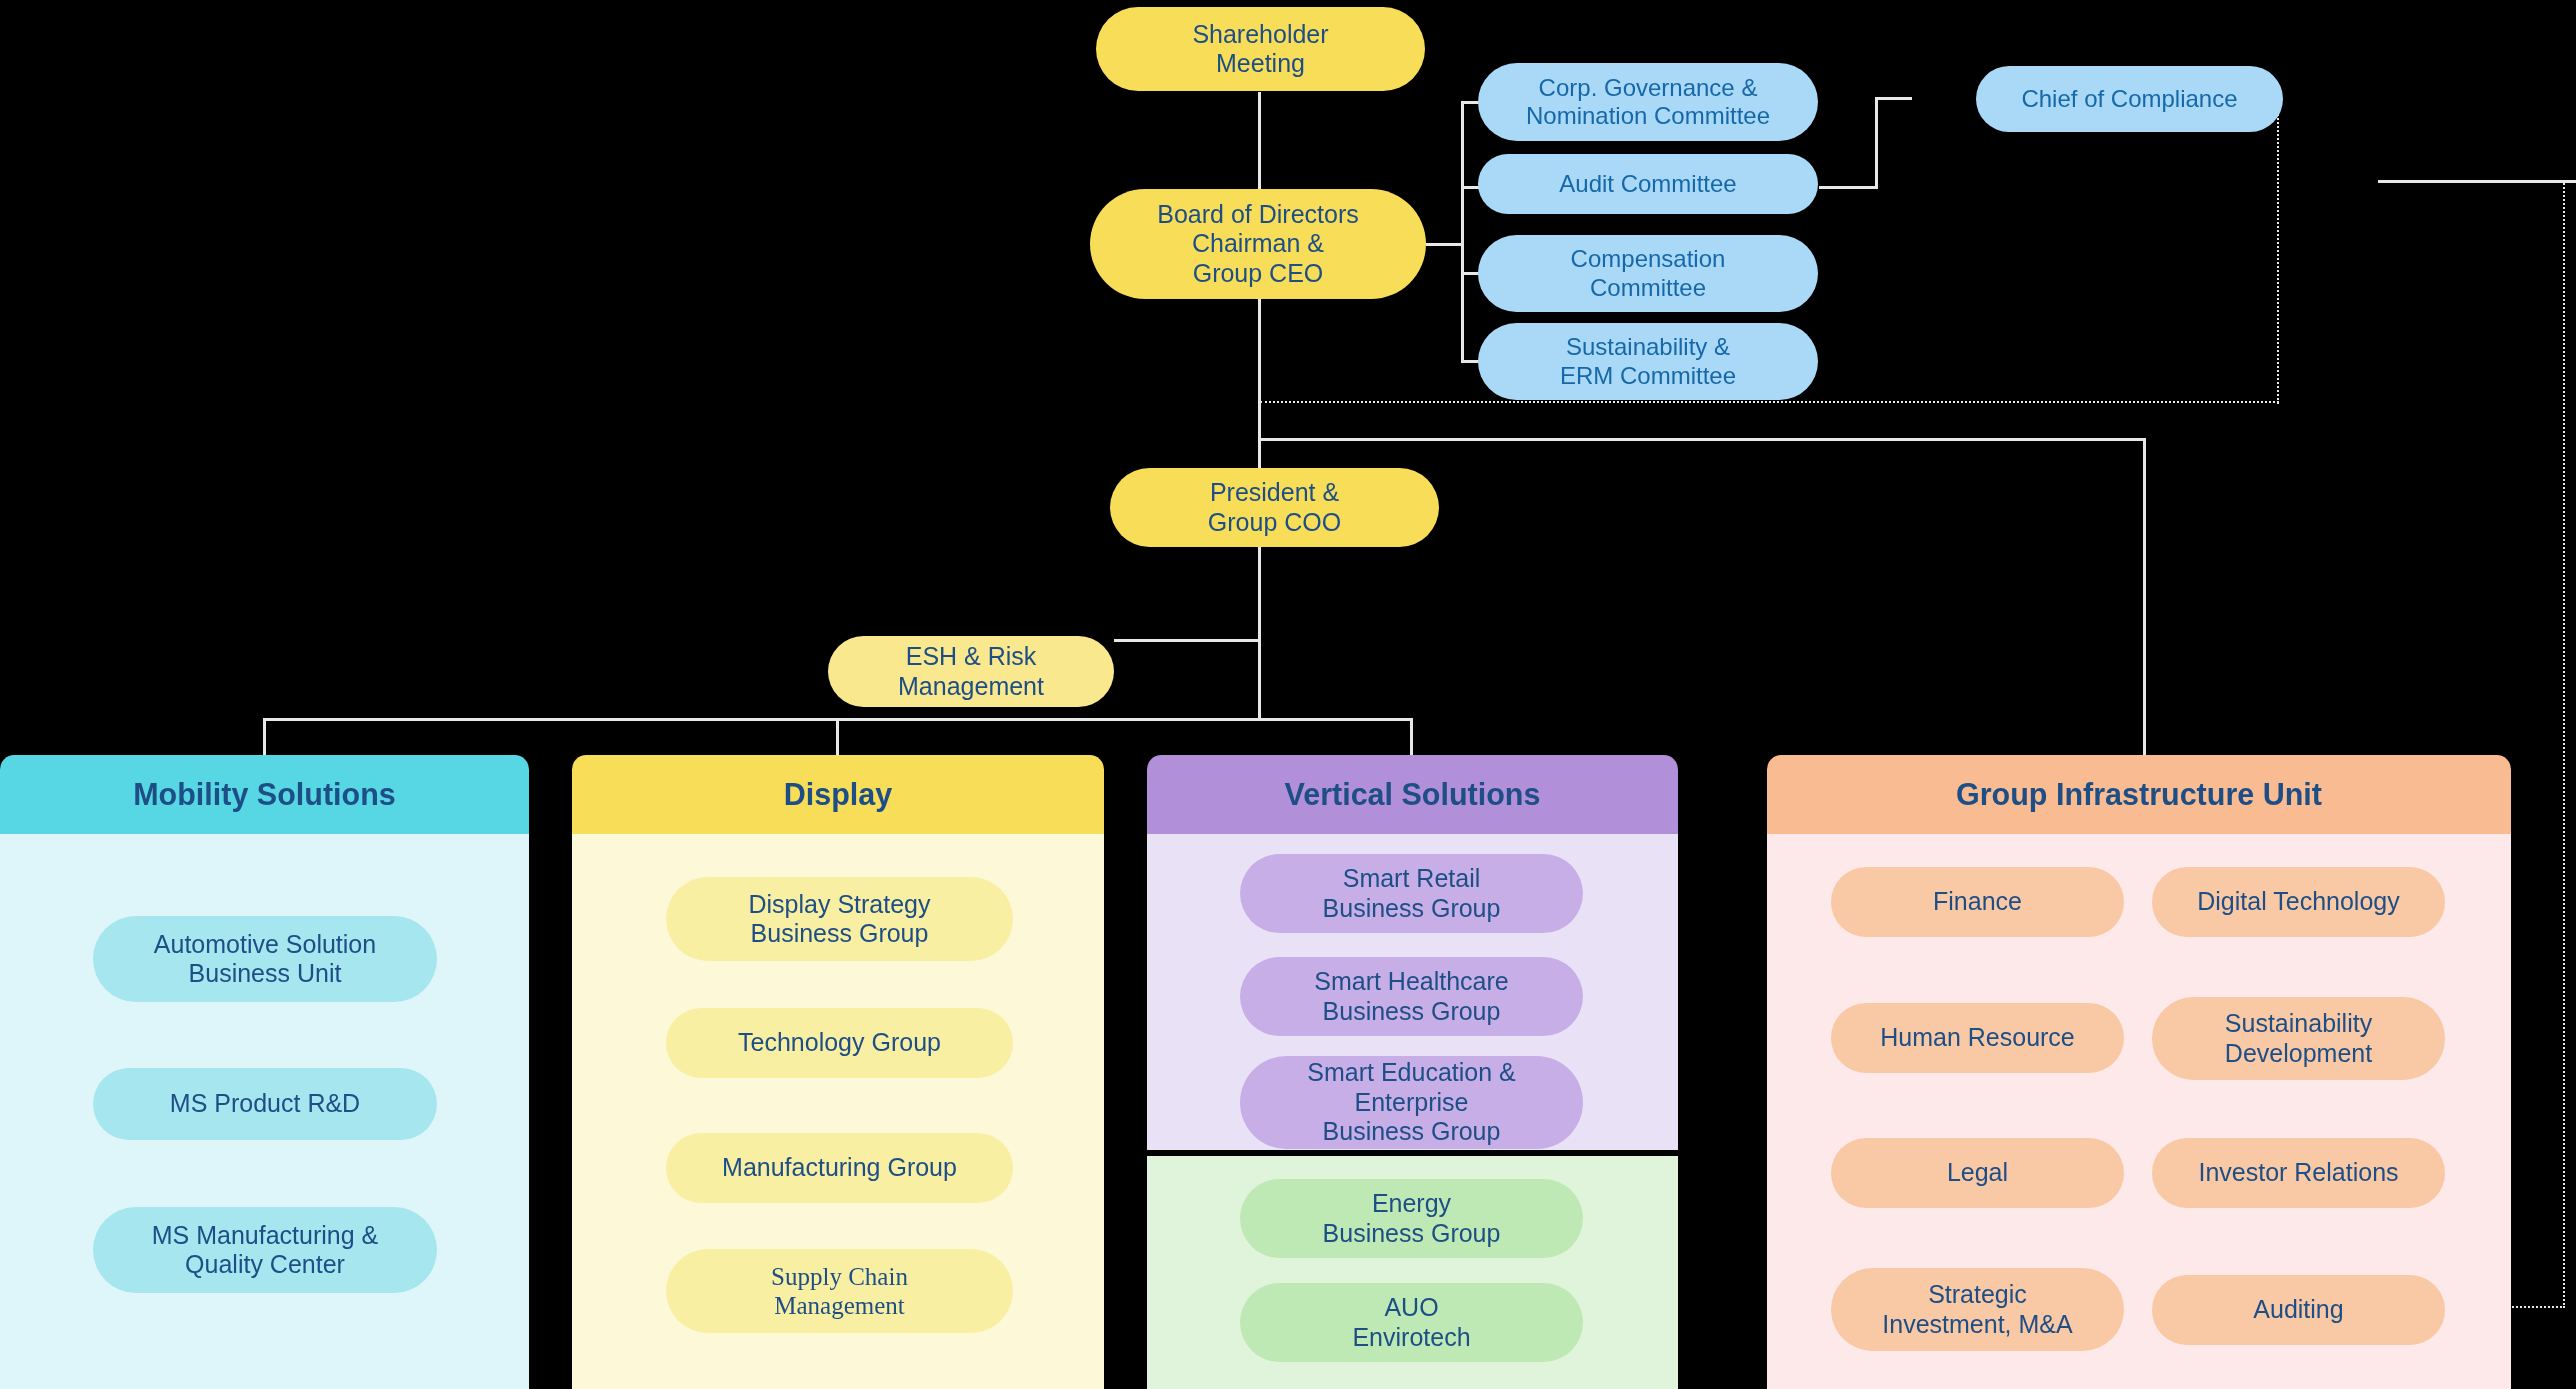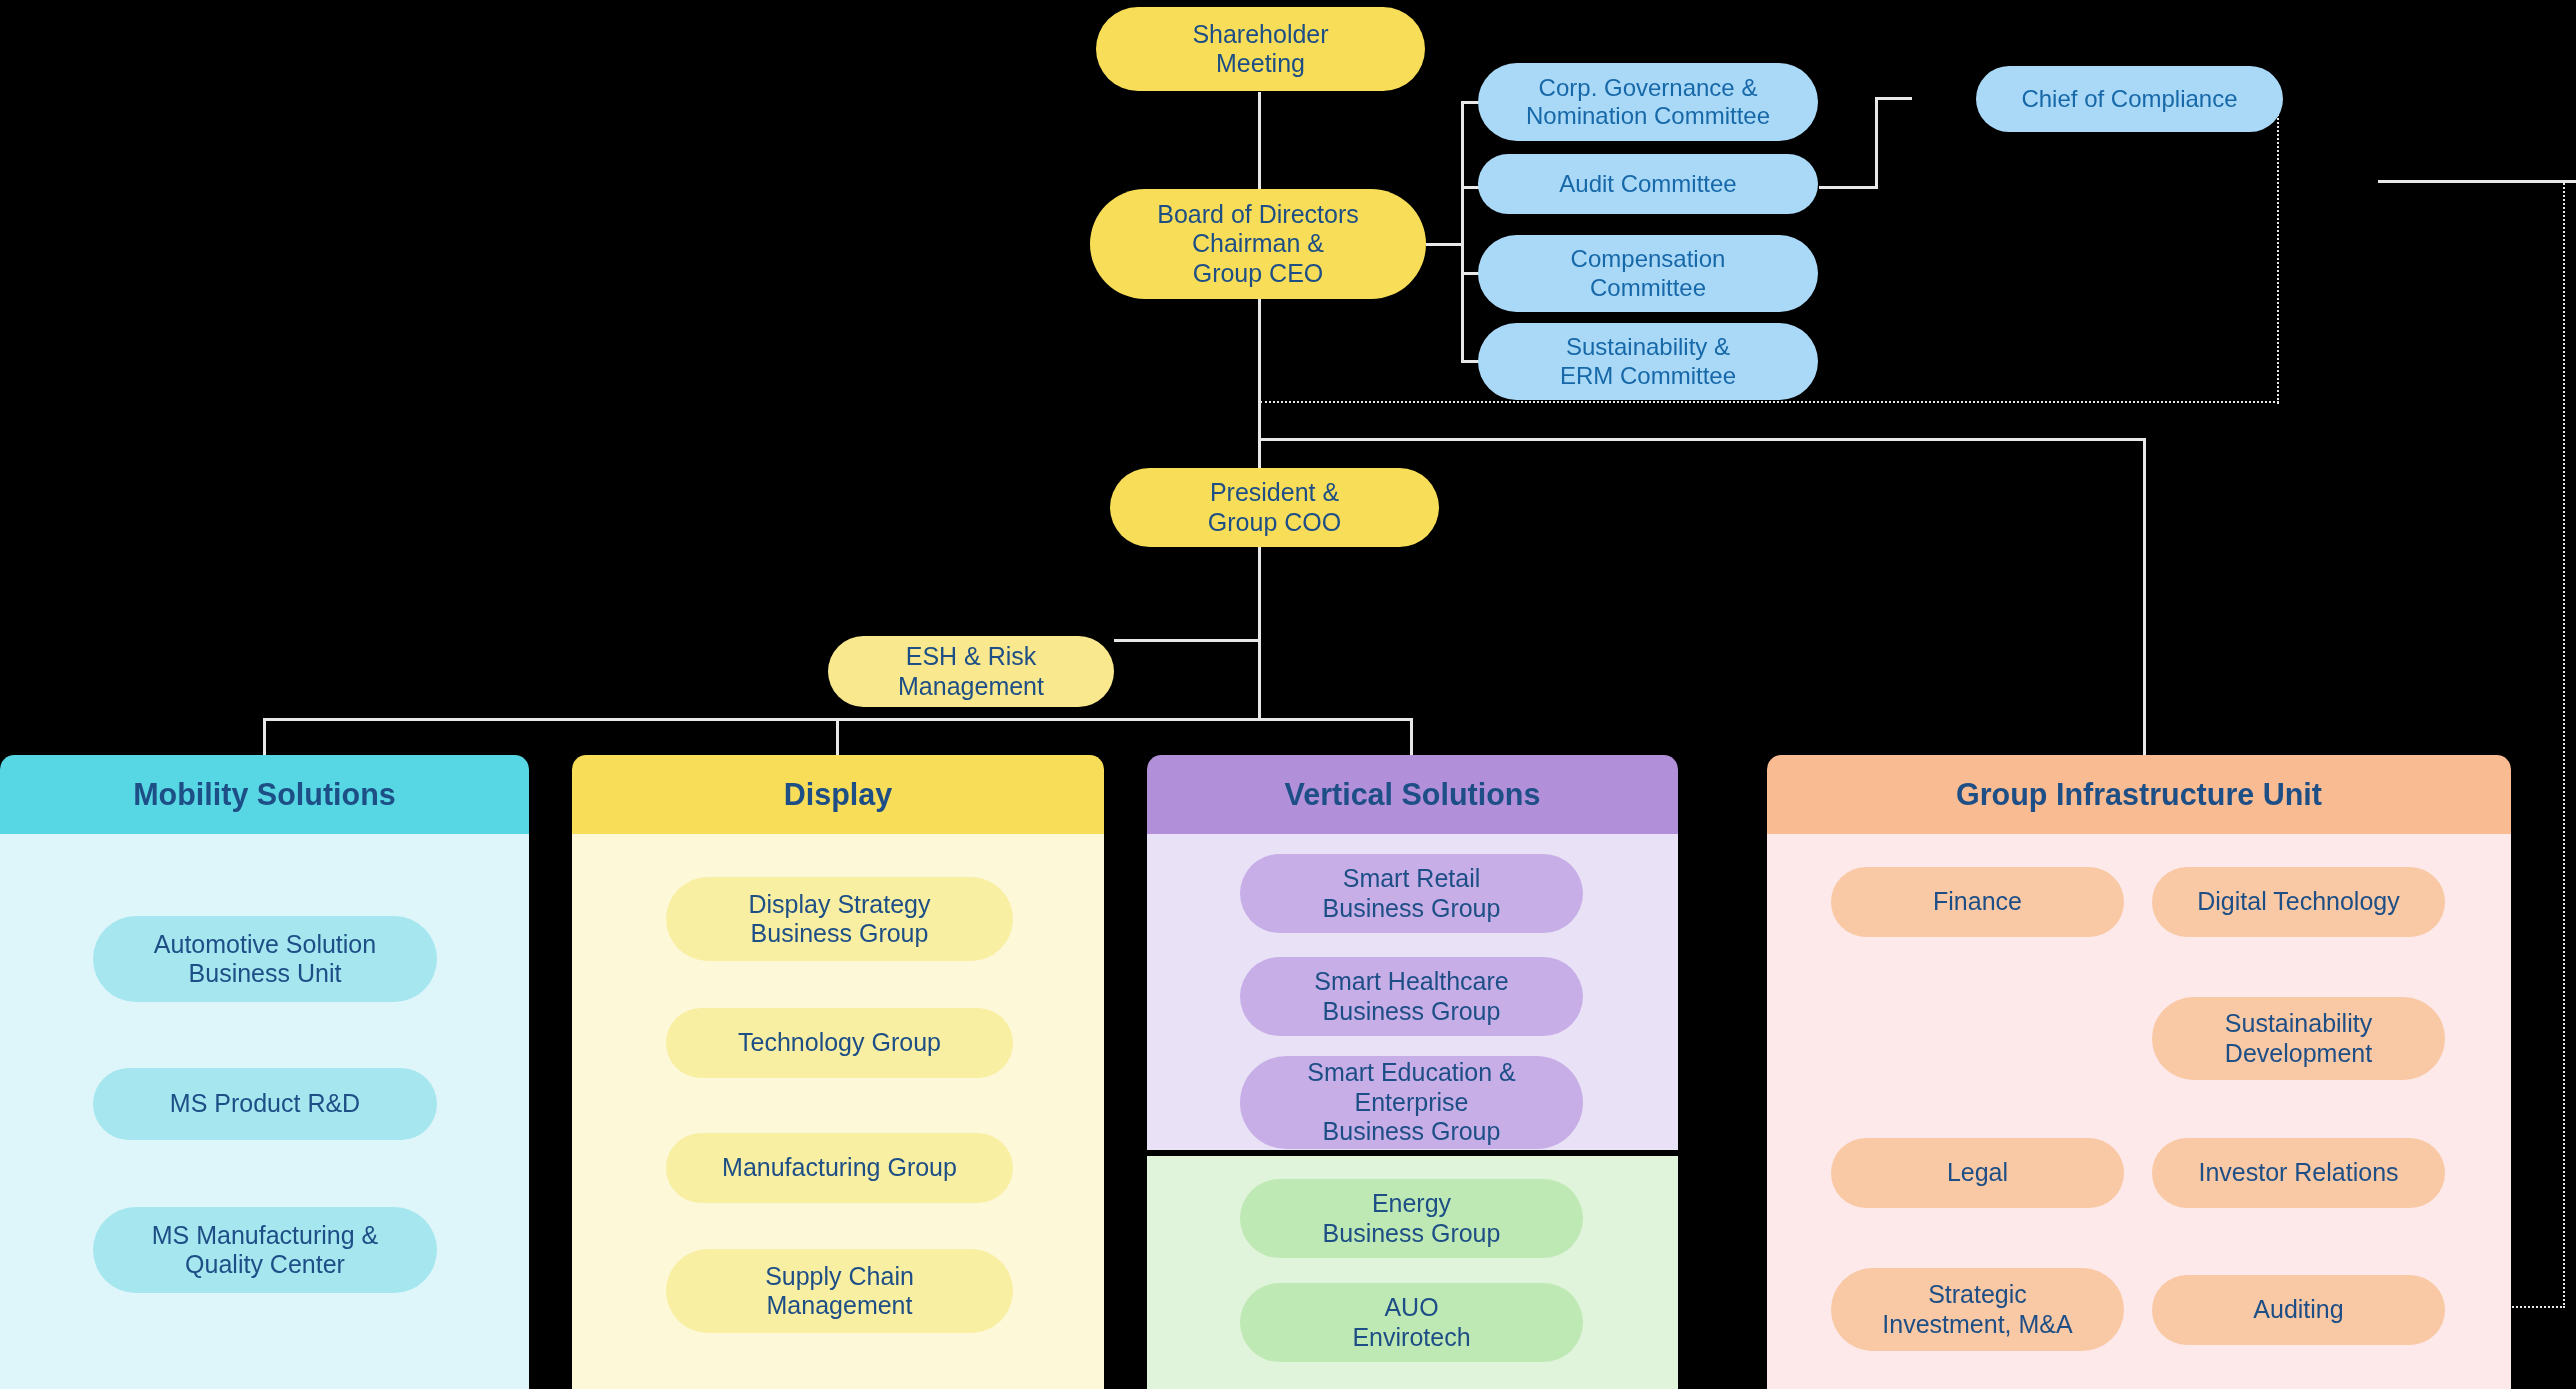--- a/index.html
+++ b/index.html
@@ -97,21 +97,21 @@
   <div class="pill" style="left:93px;top:1068px;width:344px;height:72px;background:var(--cyanPill);">MS Product R&amp;D</div>
   <div class="pill" style="left:93px;top:1207px;width:344px;height:86px;background:var(--cyanPill);">MS Manufacturing &amp;
 Quality Center</div>
 
   <div class="col-header" style="left:572px;top:755px;width:532px;height:79px;background:var(--yellow);">Display</div>
   <div class="col-body" style="left:572px;top:834px;width:532px;height:555px;background:var(--yellowPale);"></div>
   <div class="pill" style="left:666px;top:877px;width:347px;height:84px;background:var(--yellowPill);">Display Strategy
 Business Group</div>
   <div class="pill" style="left:666px;top:1008px;width:347px;height:70px;background:var(--yellowPill);">Technology Group</div>
   <div class="pill" style="left:666px;top:1133px;width:347px;height:70px;background:var(--yellowPill);">Manufacturing Group</div>
-  <div class="pill" style="left:666px;top:1249px;width:347px;height:84px;background:var(--yellowPill);">Supply Chain
+  <div class="pill" style="left:666px;top:1249px;width:347px;height:84px;background:var(--yellowPill);font-family:Liberation Serif, serif;">Supply Chain
 Management</div>
 
   <div class="col-header" style="left:1147px;top:755px;width:531px;height:79px;background:var(--purple);">Vertical Solutions</div>
   <div class="col-body" style="left:1147px;top:834px;width:531px;height:316px;background:var(--purplePale);"></div>
   <div class="pill" style="left:1240px;top:854px;width:343px;height:79px;background:var(--purplePill);">Smart Retail
 Business Group</div>
   <div class="pill" style="left:1240px;top:957px;width:343px;height:79px;background:var(--purplePill);">Smart Healthcare
 Business Group</div>
   <div class="pill" style="left:1240px;top:1056px;width:343px;height:93px;background:var(--purplePill);">Smart Education &amp;
 Enterprise
@@ -120,20 +120,21 @@
   <div class="col-body" style="left:1147px;top:1156px;width:531px;height:234px;background:var(--greenPale);"></div>
   <div class="pill" style="left:1240px;top:1179px;width:343px;height:79px;background:var(--greenPill);">Energy
 Business Group</div>
   <div class="pill" style="left:1240px;top:1283px;width:343px;height:79px;background:var(--greenPill);text-align:center;">AUO
 Envirotech</div>
 
   <div class="col-header" style="left:1767px;top:755px;width:744px;height:79px;background:var(--orange);">Group Infrastructure Unit</div>
   <div class="col-body" style="left:1767px;top:834px;width:744px;height:555px;background:var(--orangePale);"></div>
   <div class="pill" style="left:1831px;top:867px;width:293px;height:70px;background:var(--orangePill);">Finance</div>
   <div class="pill" style="left:2152px;top:867px;width:293px;height:70px;background:var(--orangePill);">Digital Technology</div>
+  <div class="pill" style="left:1831px;top:1003px;width:293px;height:70px;background:var(--orangePill);">Human Resource</div>
   <div class="pill" style="left:2152px;top:997px;width:293px;height:83px;background:var(--orangePill);">Sustainability
 Development</div>
   <div class="pill" style="left:1831px;top:1138px;width:293px;height:70px;background:var(--orangePill);">Legal</div>
   <div class="pill" style="left:2152px;top:1138px;width:293px;height:70px;background:var(--orangePill);">Investor Relations</div>
   <div class="pill" style="left:1831px;top:1268px;width:293px;height:83px;background:var(--orangePill);">Strategic
 Investment, M&amp;A</div>
   <div class="pill" style="left:2152px;top:1275px;width:293px;height:70px;background:var(--orangePill);">Auditing</div>
 
 </div>
 

